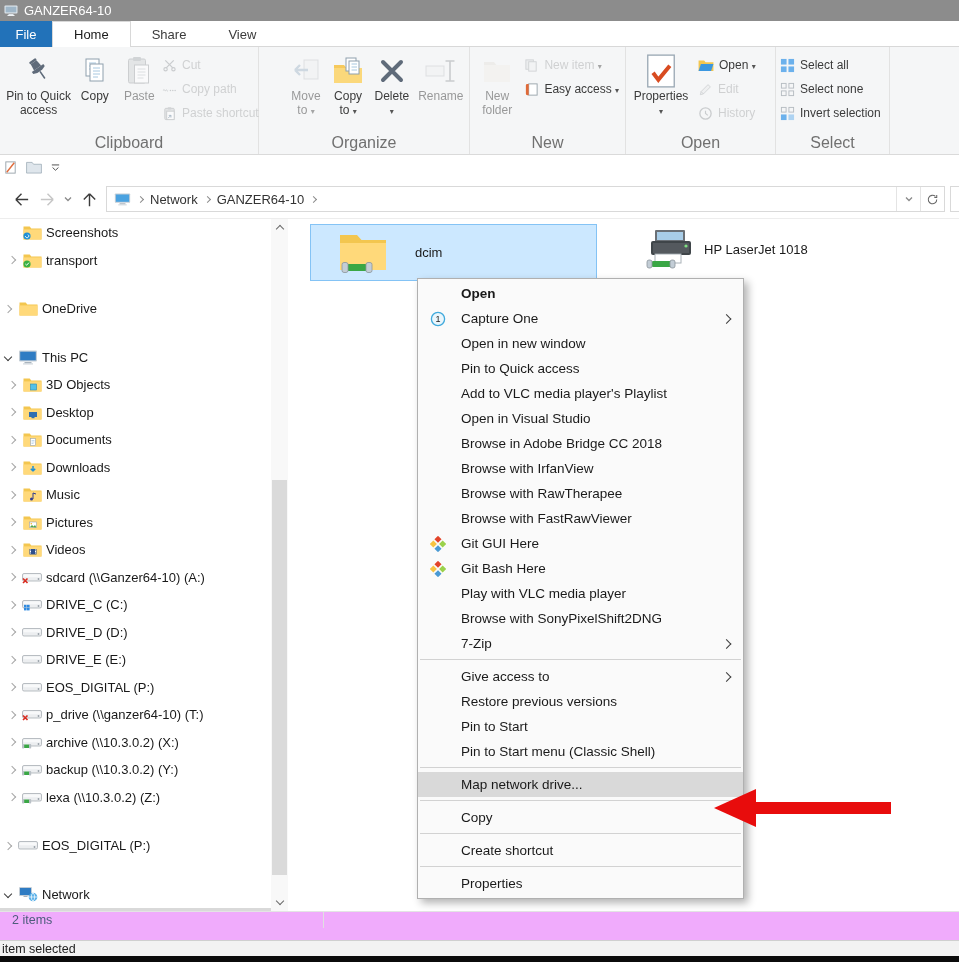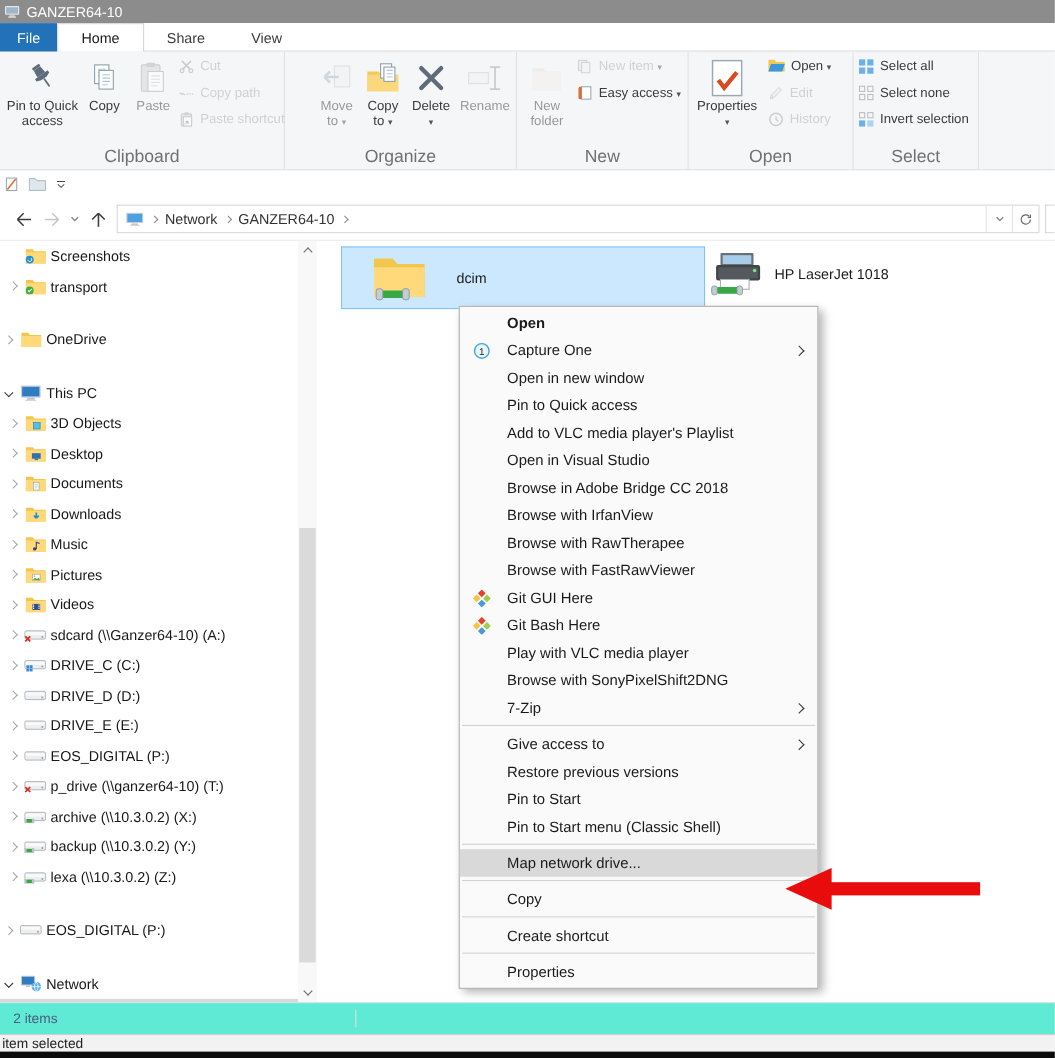--- a/index.html
+++ b/index.html
@@ -27,21 +27,21 @@
   .tab.active{background:#fff;border:1px solid #d8d8d8;border-bottom:none;color:#1a1a1a;}
 
   
   .ribbon{position:absolute;left:0;top:47px;width:959px;height:108px;background:var(--ribbon-bg);border-bottom:1px solid #dadada;display:flex;}
   .rgroup{height:100%;display:flex;flex-direction:column;border-right:1px solid var(--sep);}
   .rgroup .rcontent{flex:1;display:flex;align-items:flex-start;padding:4px 4px 0 4px;}
   .rgroup .rlabel{height:20px;text-align:center;font-size:16px;color:#707070;line-height:18px;}
   .rbtn-lg{display:flex;flex-direction:column;align-items:center;padding-top:2px;}
   .rbtn-lg .ric{height:36px;display:flex;align-items:center;justify-content:center;}
   .rbtn-lg .rlbl{font-size:12px;line-height:14px;text-align:center;color:#3b3b3b;}
-  .rbtn-sm{display:flex;align-items:flex-start;gap:5px;height:24px;font-size:12px;color:#3b3b3b;white-space:nowrap;}
+  .rbtn-sm{display:flex;align-items:center;gap:5px;height:24px;font-size:12px;color:#3b3b3b;white-space:nowrap;}
   .smallcol{display:flex;flex-direction:column;justify-content:flex-start;padding-top:2px;}
 
   
   .qatrow{position:absolute;left:0;top:155px;width:959px;height:25px;background:#fff;display:flex;align-items:center;gap:8px;padding-left:3px;}
   .navrow{position:absolute;left:0;top:180px;width:959px;height:39px;background:#fff;border-bottom:1px solid #ededed;display:flex;align-items:center;padding:0 0 0 8px;}
   .navbtn{display:flex;align-items:center;justify-content:center;width:26px;height:26px;}
   .addrbar{flex:1;height:26px;border:1px solid #d9d9d9;background:#fff;margin-left:4px;display:flex;align-items:center;}
   .crumbs{flex:1;display:flex;align-items:center;gap:7px;padding-left:7px;font-size:13px;color:#333;}
   .bchev{width:5px;height:5px;border-top:1.4px solid #8a8a8a;border-right:1.4px solid #8a8a8a;transform:rotate(45deg);margin-top:1px;}
   .addr-btn{width:24px;height:100%;display:flex;align-items:center;justify-content:center;border-left:1px solid #e4e4e4;}
@@ -80,21 +80,21 @@
   .mi .mi-icon{position:absolute;left:12px;top:50%;transform:translateY(-50%);}
   .mi .mi-sub{position:absolute;right:13px;top:50%;width:7px;height:7px;border-top:1.4px solid #3c3c3c;border-right:1.4px solid #3c3c3c;transform:translateY(-50%) rotate(45deg);}
   .msep{height:1px;background:#d2d2d2;margin:3px 2px 4px 2px;}
 
   
   .red-arrow{position:absolute;z-index:50;}
   .red-arrow .head{position:absolute;left:0;top:0;width:0;height:0;border-top:19px solid transparent;border-bottom:19px solid transparent;border-right:42px solid var(--arrow-red);}
   .red-arrow .shaft{position:absolute;left:40px;top:13px;width:137px;height:12px;background:var(--arrow-red);}
 
   
-  .statusbar{position:absolute;left:0;top:911px;width:959px;height:29px;background:#5eead4;border-top:1px solid #e4e4e4;display:flex;align-items:center;font-size:12.5px;color:var(--status-text);}
+  .statusbar{position:absolute;left:0;top:911px;width:959px;height:29px;background:#f0abfc;border-top:1px solid #e4e4e4;display:flex;align-items:flex-start;font-size:12.5px;color:var(--status-text);}
   .statusbar .st{padding:0 12px;height:16px;display:flex;align-items:center;}
   .statusbar .st + .st{border-left:1px solid #e0e0e0;margin-top:48px;}
   .statusbar .st-end{border-left:1px solid #e0e0e0;height:16px;margin-left:150px;}
   .behindbar{position:absolute;left:0;top:940px;width:959px;height:16px;background:#f2f2f2;border-top:1px solid #cfcfcf;display:flex;align-items:center;font-size:12.5px;color:#222;padding-left:2px;}
   .blackbar{position:absolute;left:0;top:956px;width:959px;height:6px;background:#0b0b0b;}
 </style>
 </head>
 <body>
 
 <div class="titlebar">
@@ -775,21 +775,21 @@
 <div class="sb-scroll">
   <div class="sb-arrow" style="top:0">
       <span class="sb-chev" style="transform:rotate(-45deg);margin-top:3px;"></span>
     </div>
   <div class="sb-thumb" style="top:261px;height:395px;"></div>
   <div class="sb-arrow" style="bottom:0">
       <span class="sb-chev" style="transform:rotate(135deg);margin-bottom:3px;"></span>
     </div>
 </div>
 
-<div class="tile selected" style="left:310px;top:224px;width:331px;">
+<div class="tile selected" style="left:310px;top:224px;width:287px;">
   <div class="tile-iconbox" style="width:104px;">
     <svg width="50" height="44" viewBox="0 0 50 44">
         <path d="M2 4h17l4.5 5H48v30H2z" fill="#f3c64f"></path>
         <path d="M2 12h46v27H2z" fill="#ffd97a"></path>
         <rect x="8" y="33" width="22" height="7" rx="3" fill="#3aa745"></rect>
         <rect x="4" y="31.5" width="6" height="10" rx="2" fill="#c3cdd6" stroke="#8a949c" stroke-width=".8"></rect>
         <rect x="28" y="31.5" width="6" height="10" rx="2" fill="#c3cdd6" stroke="#8a949c" stroke-width=".8"></rect>
       </svg>
   </div>
   <span class="tile-label">dcim</span>

